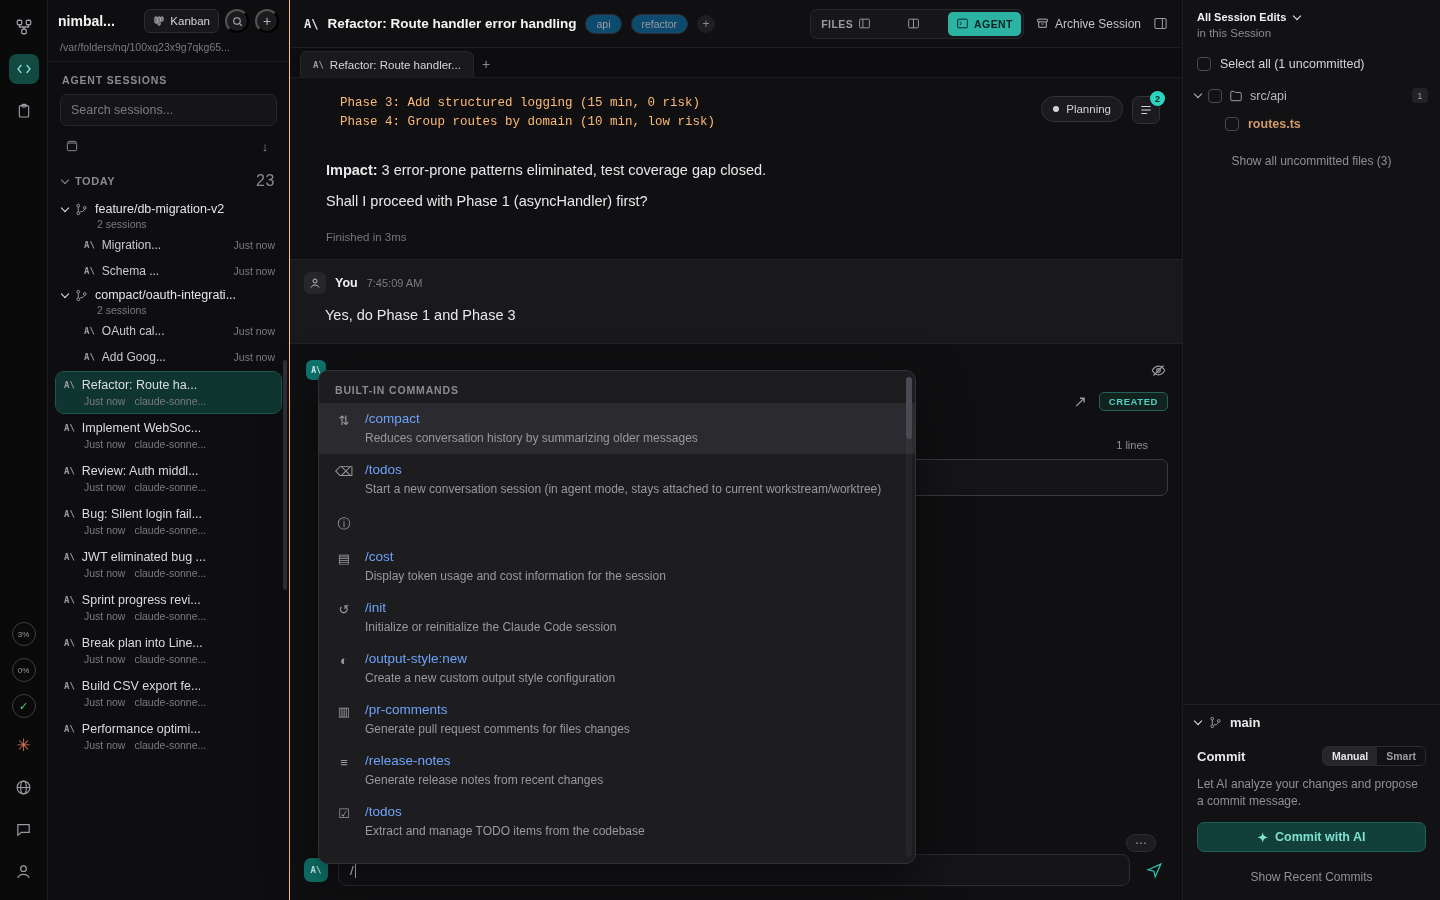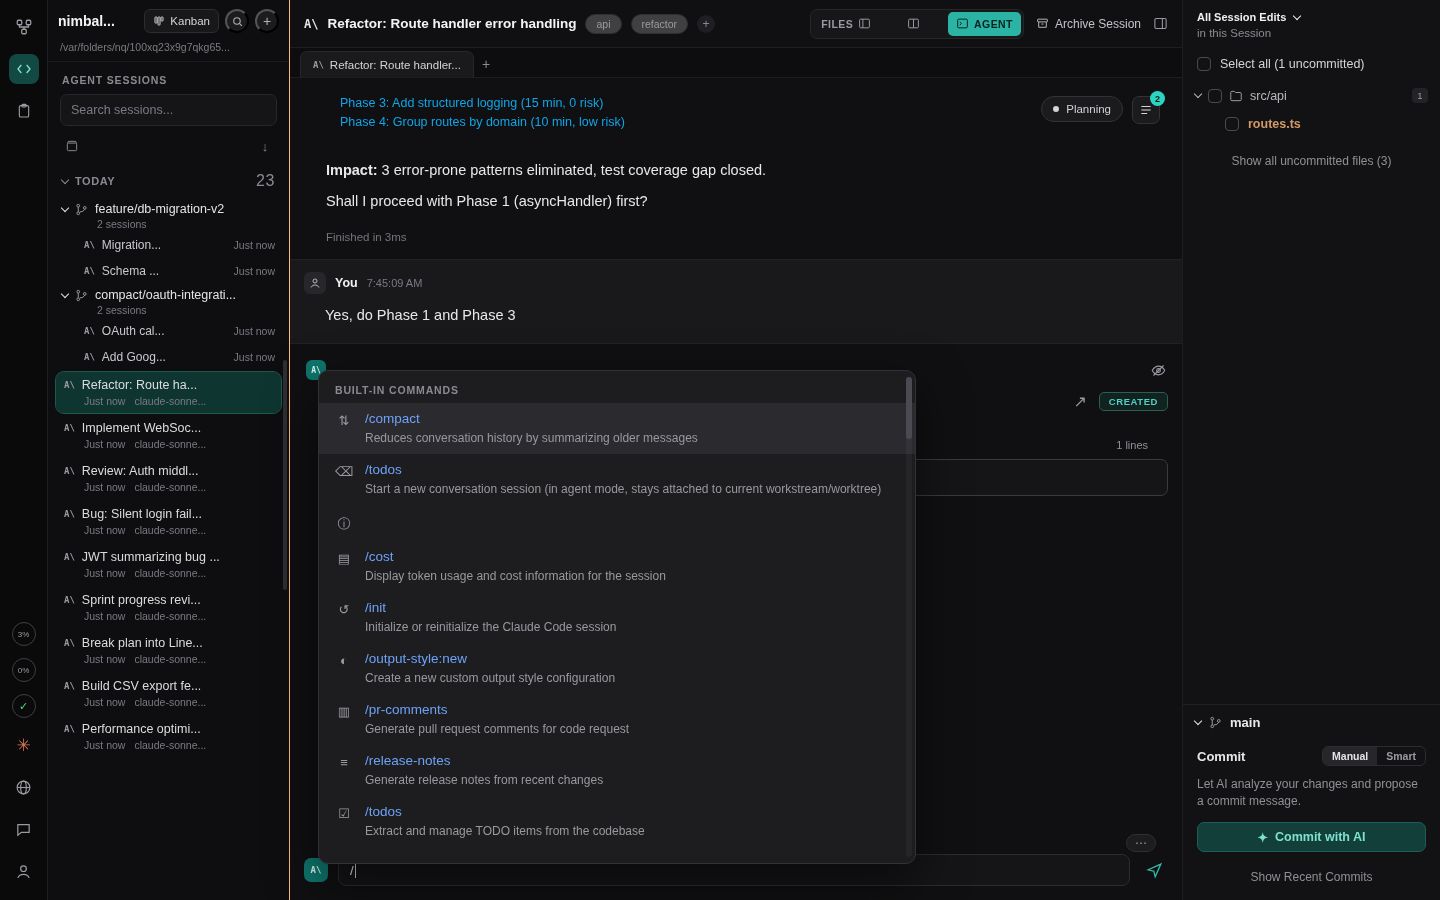--- a/index.html
+++ b/index.html
@@ -60,42 +60,42 @@
   .sess-row.selected { background:#0f3530; outline:1px solid #1e574e; }
   .sb-thumb { position:absolute; right:2px; top:360px; width:4px; height:230px; background:#2e2e33; border-radius:2px; }
 
   
   .main { flex:1; display:flex; flex-direction:column; background:#101012; position:relative; min-width:0; }
   .main-hdr { height:48px; display:flex; align-items:center; padding:0 14px; gap:9px;
     border-bottom:1px solid #1e1e21; flex:none; }
   .m-mark { font-size:12px; color:#e4e4e7; }
   .m-title { font-size:13.5px; font-weight:700; color:#f4f4f5; white-space:nowrap; }
   .tag { height:20px; padding:0 10px; display:flex; align-items:center; border:1px solid #2e2e34;
-    background:#404040; color:#9a9aa3; border-radius:999px; font-size:10.5px; }
+    background:#0c4a6e; color:#9a9aa3; border-radius:999px; font-size:10.5px; }
   .tag-plus { width:18px; height:18px; border-radius:50%; background:#1f1f23; color:#8a8a93;
     display:flex; align-items:center; justify-content:center; font-size:12px; }
   .hdr-right { margin-left:auto; display:flex; align-items:center; gap:12px; }
   .seg-group { display:flex; align-items:center; background:#17171a; border:1px solid #26262b;
     border-radius:7px; padding:2px; gap:20px; }
   .seg { height:24px; display:flex; align-items:center; gap:5px; padding:0 8px; border-radius:5px;
     color:#9a9aa3; font-size:10.5px; font-weight:700; letter-spacing:.04em; }
   .seg.active { background:#2bb3a3; color:#062321; }
   .archive-btn { display:flex; align-items:center; gap:6px; color:#c2c2c9; font-size:12px; }
   .cols-btn { color:#9a9aa3; }
 
   .tabbar { height:30px; background:#0d0d0f; border-bottom:1px solid #1e1e21; display:flex;
     align-items:flex-end; padding:0 10px; gap:8px; flex:none; }
   .tab { height:26px; display:flex; align-items:center; gap:6px; padding:0 12px; background:#1a1a1d;
     border:1px solid #26262b; border-bottom:none; border-radius:7px 7px 0 0; font-size:11.5px;
     color:#d4d4d8; max-width:200px; white-space:nowrap; overflow:hidden; }
   .tab-plus { color:#8a8a93; margin-bottom:5px; font-size:14px; }
 
   .chat { flex:1; position:relative; overflow:hidden; }
-  .code-lines { font-family:Liberation Sans, sans-serif; font-size:12.5px; line-height:19px;
-    color:#0ea5e9; padding:16px 0 0 50px; white-space:pre; }
+  .code-lines { font-family:Liberation Mono, monospace; font-size:12.5px; line-height:19px;
+    color:#fdba74; padding:16px 0 0 50px; white-space:pre; }
   .plan-float { position:absolute; top:18px; right:22px; display:flex; gap:9px; align-items:flex-start; }
   .plan-pill { display:flex; align-items:center; gap:7px; height:26px; padding:0 11px; border-radius:999px;
     border:1px solid #323238; background:#1b1b1e; font-size:11.5px; color:#d0d0d6; }
   .plan-dot { width:6px; height:6px; border-radius:50%; background:#d4d4d8; }
   .outline-btn { position:relative; width:28px; height:28px; border-radius:7px; border:1px solid #323238;
     background:#1b1b1e; display:flex; align-items:center; justify-content:center; color:#d4d4d8; }
   .outline-badge { position:absolute; top:-6px; right:-6px; width:15px; height:15px; border-radius:50%;
     background:#2dd4bf; color:#062321; font-size:9px; font-weight:700; display:flex; align-items:center;
     justify-content:center; }
   .impact { margin:30px 0 0 36px; font-size:14.5px; color:#e8e8ea; }
@@ -360,21 +360,21 @@
             <span>Bug: Silent login fail...</span>
           </div>
         <div class="sess-sub">
             <span>Just now</span>
             <span>claude-sonne...</span>
           </div>
       </div>
       <div class="sess-row">
         <div class="sess-line1">
             <span class="mark">A\</span>
-            <span>JWT summarizing bug ...</span>
+            <span>JWT eliminated bug ...</span>
           </div>
         <div class="sess-sub">
             <span>Just now</span>
             <span>claude-sonne...</span>
           </div>
       </div>
       <div class="sess-row">
         <div class="sess-line1">
             <span class="mark">A\</span>
             <span>Sprint progress revi...</span>
@@ -582,21 +582,21 @@
         <span class="cmd-icon">◐</span>
         <span>
             <div class="cmd-name">/output-style:new</div>
             <div class="cmd-desc">Create a new custom output style configuration</div>
           </span>
       </div>
       <div class="cmd">
         <span class="cmd-icon">▥</span>
         <span>
             <div class="cmd-name">/pr-comments</div>
-            <div class="cmd-desc">Generate pull request comments for code request</div>
+            <div class="cmd-desc">Generate pull request comments for files changes</div>
           </span>
       </div>
       <div class="cmd">
         <span class="cmd-icon">≡</span>
         <span>
             <div class="cmd-name">/release-notes</div>
             <div class="cmd-desc">Generate release notes from recent changes</div>
           </span>
       </div>
       <div class="cmd">

